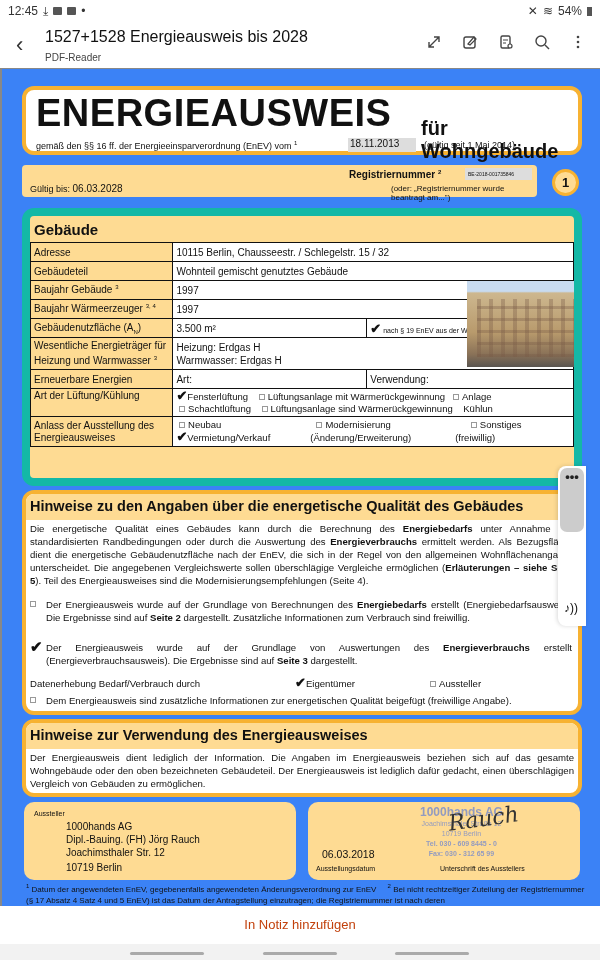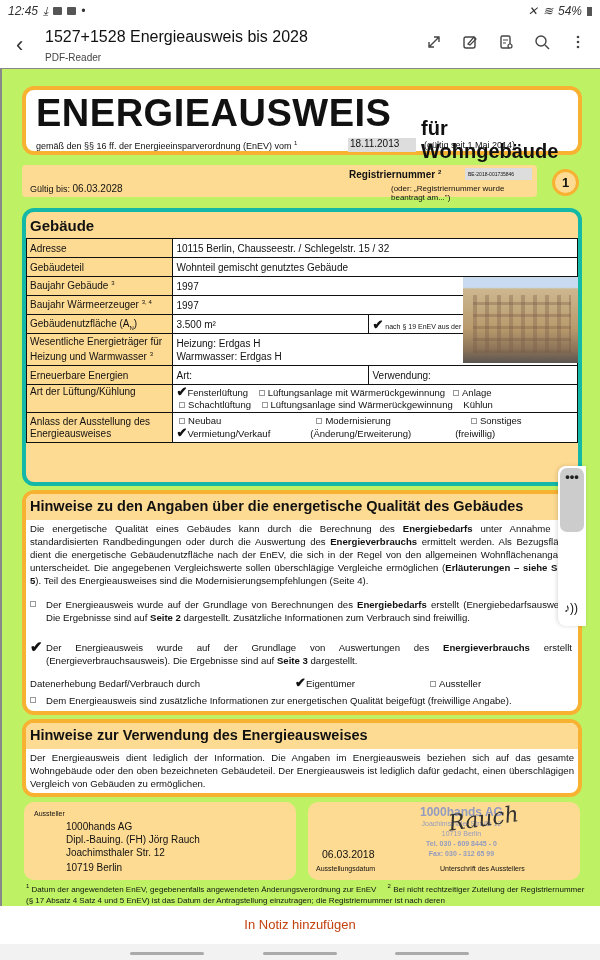--- a/index.html
+++ b/index.html
@@ -1,41 +1,41 @@
 <!DOCTYPE html>
 <html><head>
 <meta charset="utf-8">
 <style>
   * { box-sizing: border-box; margin: 0; padding: 0; }
   html, body { width: 600px; height: 960px; overflow: hidden; background: #fff; font-family: "Liberation Sans", sans-serif; color: #111; }
-  .statusbar { position: absolute; top: 0; left: 0; width: 600px; height: 22px; font-size: 12px; color: #333; display: flex; align-items: center; padding: 0 8px; font-style: italic; }
+  .statusbar { position: absolute; top: 0; left: 0; width: 600px; height: 22px; font-size: 12px; color: #333; display: flex; align-items: center; padding: 0 8px; }
   .statusbar .left { display: flex; gap: 5px; align-items: center; }
   .statusbar .right { margin-left: auto; display: flex; gap: 5px; align-items: center; }
   .sb-ico { display: inline-block; width: 9px; height: 8px; background: #555; border-radius: 1px; }
   .appbar { position: absolute; top: 22px; left: 0; width: 600px; height: 44px; }
   .back { position: absolute; left: 16px; top: 10px; font-size: 22px; color: #333; cursor: pointer; }
   .title { position: absolute; left: 45px; top: 6px; font-size: 16px; color: #111; }
   .subtitle { position: absolute; left: 45px; top: 30px; font-size: 10px; color: #444; }
   .tools { position: absolute; right: 14px; top: 12px; display: flex; gap: 20px; align-items: center; }
   .tool { width: 16px; height: 16px; color: #444; cursor: pointer; display: flex; align-items: center; justify-content: center; }
-  .viewer { position: absolute; top: 68px; left: 0; width: 600px; height: 838px; background: #bef264; border-top: 1px solid #888; border-left: 2px solid #888; overflow: hidden; }
+  .viewer { position: absolute; top: 68px; left: 0; width: 600px; height: 838px; background: #3b82f6; border-top: 1px solid #888; border-left: 2px solid #888; overflow: hidden; }
   .box-title { position: absolute; left: 20px; top: 17px; width: 560px; height: 69px; border: 4px solid #f7b232; border-radius: 12px; background: #fff; }
   .big { position: absolute; left: 10px; top: 2px; font-size: 38px; font-weight: bold; letter-spacing: 0.5px; }
   .fuer { position: absolute; left: 395px; top: 27px; font-size: 20px; font-weight: bold; }
   .gemaess { position: absolute; left: 10px; top: 50px; font-size: 9px; }
   .enevdate { position: absolute; left: 322px; top: 48px; width: 68px; height: 14px; background: #ddd; font-size: 10px; padding-left: 2px; }
   .gueltig-seit { position: absolute; left: 398px; top: 50px; font-size: 9px; }
   .regbar { position: absolute; left: 20px; top: 96px; width: 515px; height: 32px; background: #fedb93; border-radius: 4px; }
   .gueltig-bis { position: absolute; left: 8px; top: 18px; font-size: 9px; }
   .gueltig-bis b { font-weight: normal; font-size: 10px; }
   .regno-label { position: absolute; left: 327px; top: 4px; font-size: 10px; font-weight: bold; }
   .regno-val { position: absolute; left: 443px; top: 3px; width: 67px; height: 12px; background: #ddd; font-size: 5px; line-height: 12px; padding-left: 3px; }
   .regno-note { position: absolute; left: 327px; top: 19px; font-size: 8px; padding-left: 42px; }
   .pagebadge { position: absolute; left: 550px; top: 100px; width: 27px; height: 27px; border: 3px solid #f7b232; border-radius: 50%; background: #fedb93; font-weight: bold; font-size: 13px; text-align: center; line-height: 21px; }
-  .box-gebaeude { position: absolute; left: 20px; top: 139px; width: 560px; height: 278px; border: 4px solid #14b8a6; border-radius: 12px; background: #fedb93; overflow: hidden; }
+  .box-gebaeude { position: absolute; left: 20px; top: 139px; width: 560px; height: 278px; border: 8px solid #14b8a6; border-radius: 12px; background: #fedb93; overflow: hidden; }
   .sec-title { font-size: 15px; font-weight: bold; padding: 5px 4px; }
   table.geb { position: absolute; left: 0; top: 26px; border-collapse: collapse; font-size: 10px; }
   table.geb td { border: 1.5px solid #111; height: 19px; padding: 1px 3px; vertical-align: middle; }
   table.geb td.lbl { width: 154px; background: #fedb93; }
   table.geb td.val { background: #fff; width: 282px; }
   .photo { position: absolute; left: 437px; top: 65px; width: 118px; height: 86px; background: linear-gradient(180deg, #c8dbf0 0%, #c8dbf0 12%, #cdb78f 14%, #b89a6c 60%, #8a7258 85%, #5a5550 100%); }
   .photo:after { content: ""; position: absolute; left: 10px; top: 18px; width: 98px; height: 58px; background: repeating-linear-gradient(90deg, rgba(120,90,70,0.35) 0 4px, transparent 4px 12px), repeating-linear-gradient(0deg, rgba(120,90,70,0.35) 0 3px, transparent 3px 12px); }
   .sup { font-size: 6px; vertical-align: super; }
   .chk { font-size: 13px; font-weight: bold; }
   .cbx { display: inline-block; width: 6px; height: 6px; border: 1px solid #999; margin-right: 3px; vertical-align: middle; }

